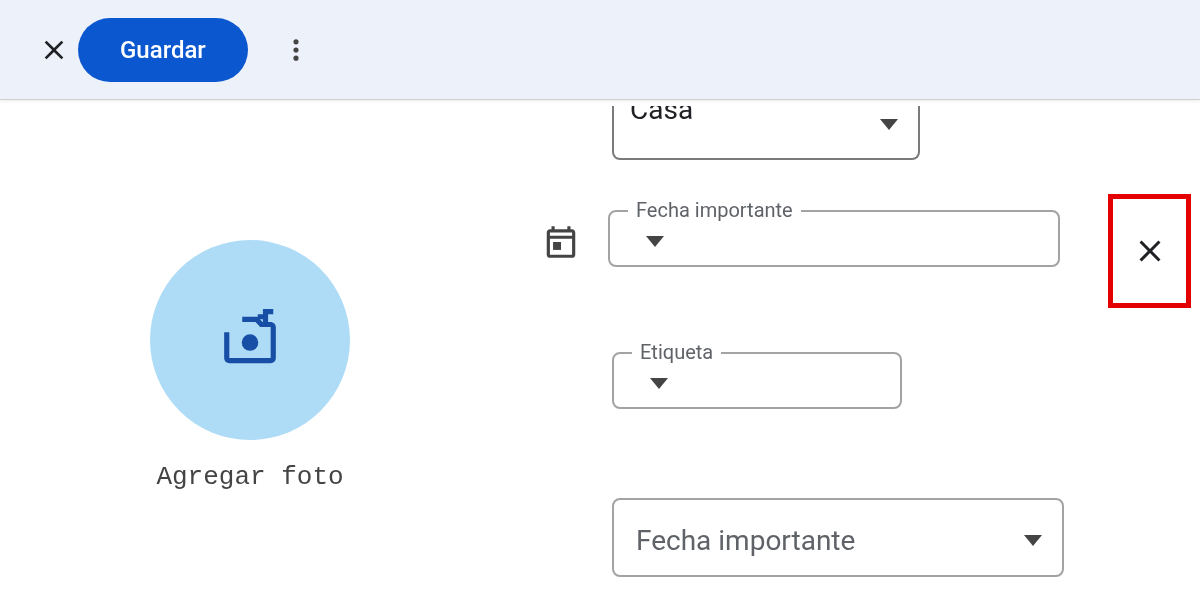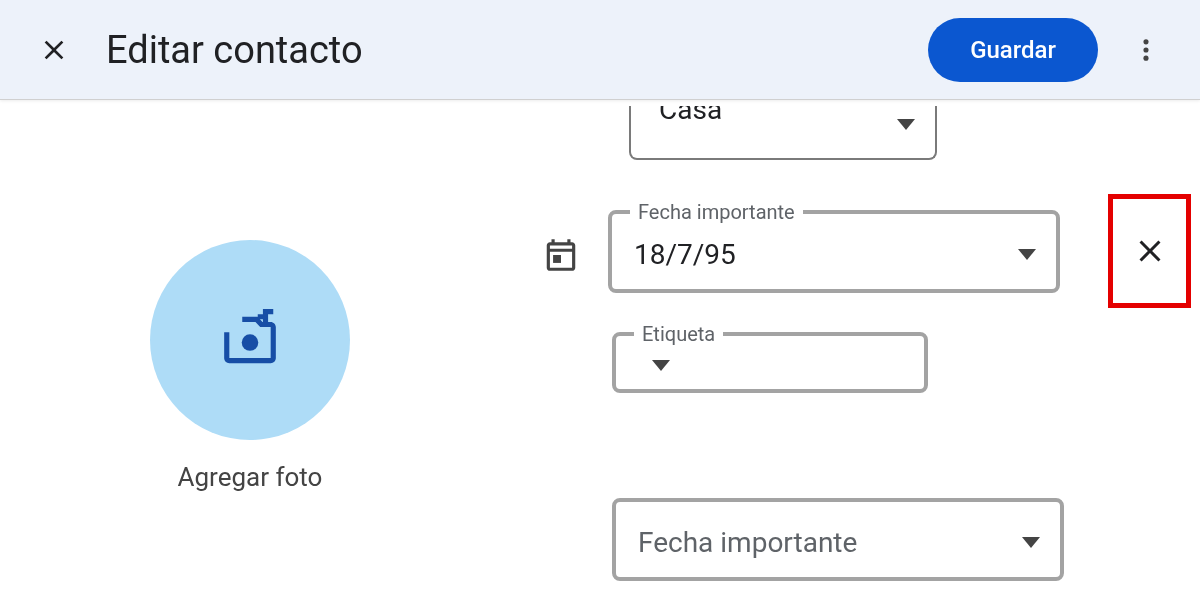--- a/index.html
+++ b/index.html
@@ -52,30 +52,31 @@
     .avatar {
       width: 200px; height:200px; border-radius:50%;
       background:#aedcf7;
       display:flex; align-items:center; justify-content:center;
       cursor:pointer;
     }
     .add-photo-label {
       margin-top: 22px;
       font-size: 26px;
       color: #444;
+      font-family: Liberation Mono, monospace;
     }
 
     .right-col {
       flex:1;
       position: relative;
     }
 
     .outlined {
       position: relative;
-      border: 4px solid #a3a3a3;
+      border: 2px solid #a3a3a3;
       border-radius: 8px;
       padding: 24px 20px 18px 22px;
       font-size: 28px;
       color:#202124;
       display:flex; align-items:center; justify-content:space-between;
     }
     .float-label {
       position:absolute;
       top: -14px; left: 18px;
       background:#fff;
@@ -87,26 +88,26 @@
       width: 0; height: 0;
       border-left: 9px solid transparent;
       border-right: 9px solid transparent;
       border-top: 11px solid #444;
       margin-left: 14px;
     }
 
     
     .top-field {
       position:absolute;
-      left: 129px; top: -4px;
+      left: 112px; top: -4px;
       width: 308px; height: 54px;
       border: 2px solid #7a7a7a;
       border-top: none;
       border-radius: 0 0 8px 8px;
-      padding: 0 20px 14px 28px;
+      padding: 0 20px 14px 16px;
       display:flex; align-items:flex-end; justify-content:space-between;
       font-size: 28px;
       color:#202124;
       overflow:hidden;
     }
     .top-field .value { position: relative; top: -18px; }
     .top-field .dropdown-caret { position: relative; top: -14px; }
 
     .date-icon {
       width: 38px; height:38px;
@@ -125,41 +126,40 @@
       position:absolute;
       left: 608px; top: 84px;
       width: 83px; height: 114px;
       border: 5px solid #e40000;
       display:flex; align-items:center; justify-content:center;
       cursor:pointer;
     }
 
     .label-field {
       position:absolute;
-      left: 112px; top: 222px;
-      width: 316px;
+      left: 112px; top: 242px;
+      width: 290px;
     }
 
     .add-date-field {
       position:absolute;
       left: 112px; top: 388px;
       width: 452px;
     }
     .add-date-field .value { color:#5f6368; }
   </style>
 </head>
 <body>
 
 <div class="header">
   <div class="close-x">
     <svg width="32" height="32" viewBox="0 0 24 24">
         <path d="M19 6.41 17.59 5 12 10.59 6.41 5 5 6.41 10.59 12 5 17.59 6.41 19 12 13.41 17.59 19 19 17.59 13.41 12z" fill="#202124"></path>
       </svg>
   </div>
-  <div class="page-title">Editar contacto</div>
   <button class="save-btn">Guardar</button>
   <div class="more-dots">
     <svg width="28" height="28" viewBox="0 0 24 24">
         <circle cx="12" cy="5" r="2.2" fill="#444"></circle>
         <circle cx="12" cy="12" r="2.2" fill="#444"></circle>
         <circle cx="12" cy="19" r="2.2" fill="#444"></circle>
       </svg>
   </div>
 </div>
 
@@ -184,21 +184,20 @@
 
     <div class="date-field-row">
       <div class="date-icon">
         <svg width="38" height="38" viewBox="0 0 24 24">
             <path fill="#444" d="M19 4h-1V2h-2v2H8V2H6v2H5c-1.1 0-2 .9-2 2v14c0 1.1.9 2 2 2h14c1.1 0 2-.9 2-2V6c0-1.1-.9-2-2-2zm0 16H5V10h14v10zM5 8V6h14v2H5z"></path>
             <rect x="7" y="12" width="5" height="5" fill="#444"></rect>
           </svg>
       </div>
       <div class="outlined date-field">
         <span class="float-label">Fecha importante</span>
-        <span>18/7/95</span>
         <span class="dropdown-caret"></span>
       </div>
     </div>
 
     <div class="delete-x-wrap">
       <svg width="36" height="36" viewBox="0 0 24 24">
           <path d="M19 6.41 17.59 5 12 10.59 6.41 5 5 6.41 10.59 12 5 17.59 6.41 19 12 13.41 17.59 19 19 17.59 13.41 12z" fill="#202124"></path>
         </svg>
     </div>
 

